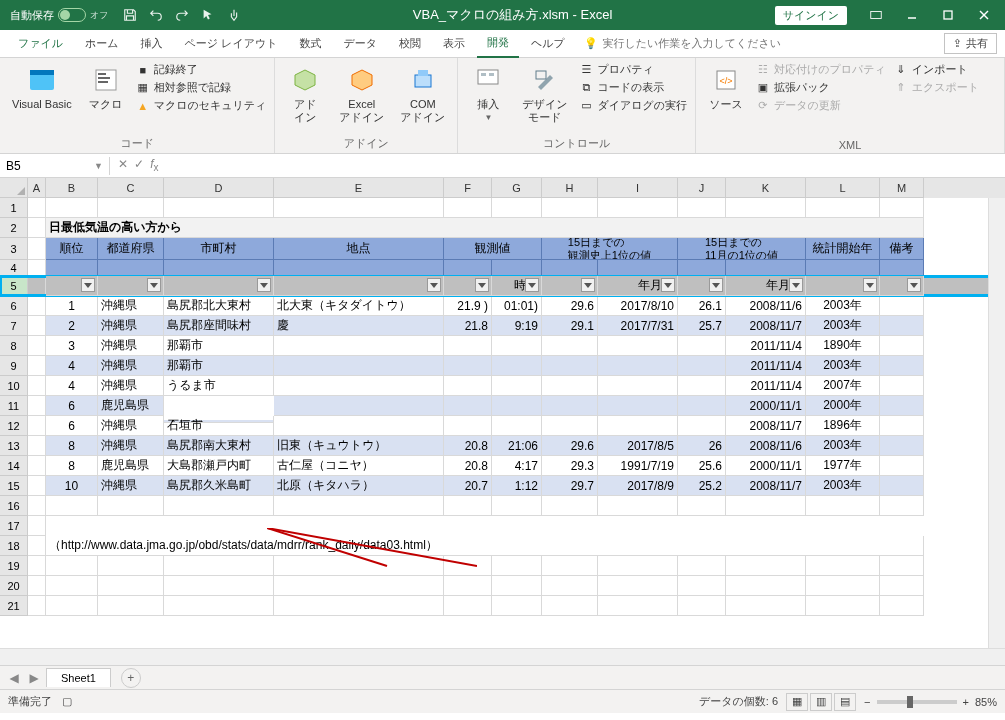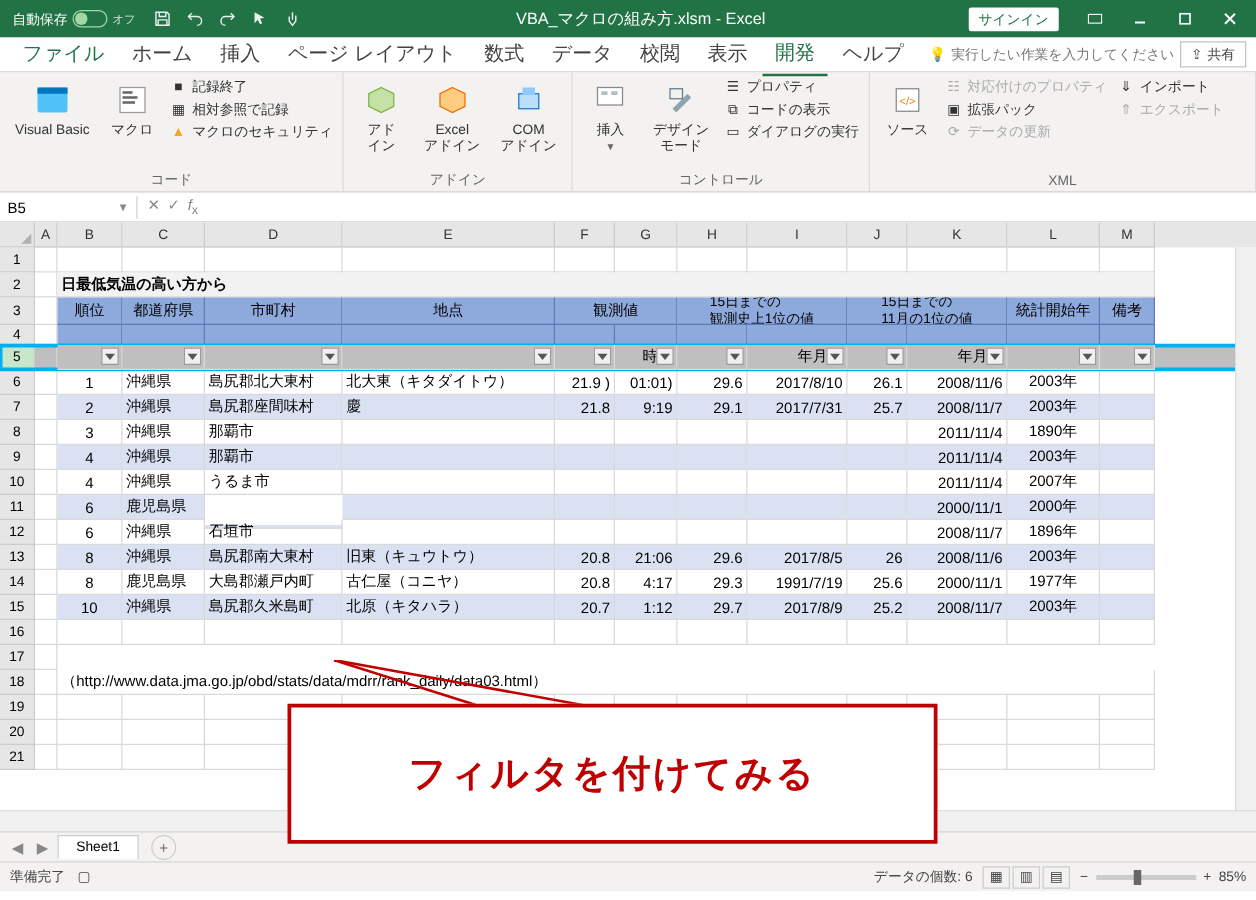--- a/index.html
+++ b/index.html
@@ -13,21 +13,21 @@
 .qat { display: flex; gap: 6px; padding: 0 6px; }
 .qat-btn { width: 20px; height: 20px; display:flex; align-items:center; justify-content:center; opacity:.9; }
 .titlebar .filename { flex:1; text-align:center; font-size: 13px; }
 .winbtns { display:flex; gap: 2px; align-items:center; }
 .signin { background:#fff; color:#217346; padding:2px 8px; font-size:11px; border-radius:2px; margin-right:10px; }
 .winbtn { width: 34px; height: 24px; display:flex; align-items:center; justify-content:center; }
 .winbtn svg { stroke:#fff; }
 
 
 .ribtab { height: 28px; background:#fff; border-bottom:1px solid #d4d4d4; display:flex; align-items:center; padding:0 8px; gap: 2px; }
-.ribtab .tab { padding: 6px 10px; font-size: 16px; color:#444; }
+.ribtab .tab { padding: 6px 10px; font-size: 11px; color:#444; }
 .ribtab .tab.file { color:#217346; }
 .ribtab .tab.active { border-bottom: 2px solid #217346; color:#217346; }
 .ribtab .tell { display:flex; align-items:center; gap:4px; color:#777; margin-left:8px; font-size:11px; }
 .ribtab .share { margin-left:auto; border:1px solid #c3c3c3; padding:2px 8px; font-size:11px; color:#444; display:flex; align-items:center; gap:4px; }
 
 
 .ribbon { height: 96px; background:#f3f2f1; border-bottom:1px solid #d4d4d4; display:flex; }
 .rgroup { border-right:1px solid #dcdcdc; padding:4px 8px 2px; display:flex; flex-direction:column; }
 .rgroup .rcontent { flex:1; display:flex; gap:8px; align-items:flex-start; }
 .rgroup .rlabel { text-align:center; color:#666; font-size:11px; padding-top:2px; }
@@ -680,23 +680,20 @@
           <div class="cell " style="width: 44px;"></div>
         </div>
       </div>
     <div class="scrollbar-v"></div>
   </div>
 
   <svg class="callout-line1">
       <line x1="0" y1="0" x2="120" y2="38"></line>
       <line x1="0" y1="0" x2="210" y2="38"></line>
     </svg>
-  <div class="callout">
-    <div class="callout-text">フィルタを付けてみる</div>
-  </div>
 </div>
 
 <div class="scrollbar-h"></div>
 
 <div class="sheettabs">
   <div class="navarrow">◀</div>
   <div class="navarrow">▶</div>
   <div class="stab">Sheet1</div>
   <div class="addsheet">+</div>
 </div>

